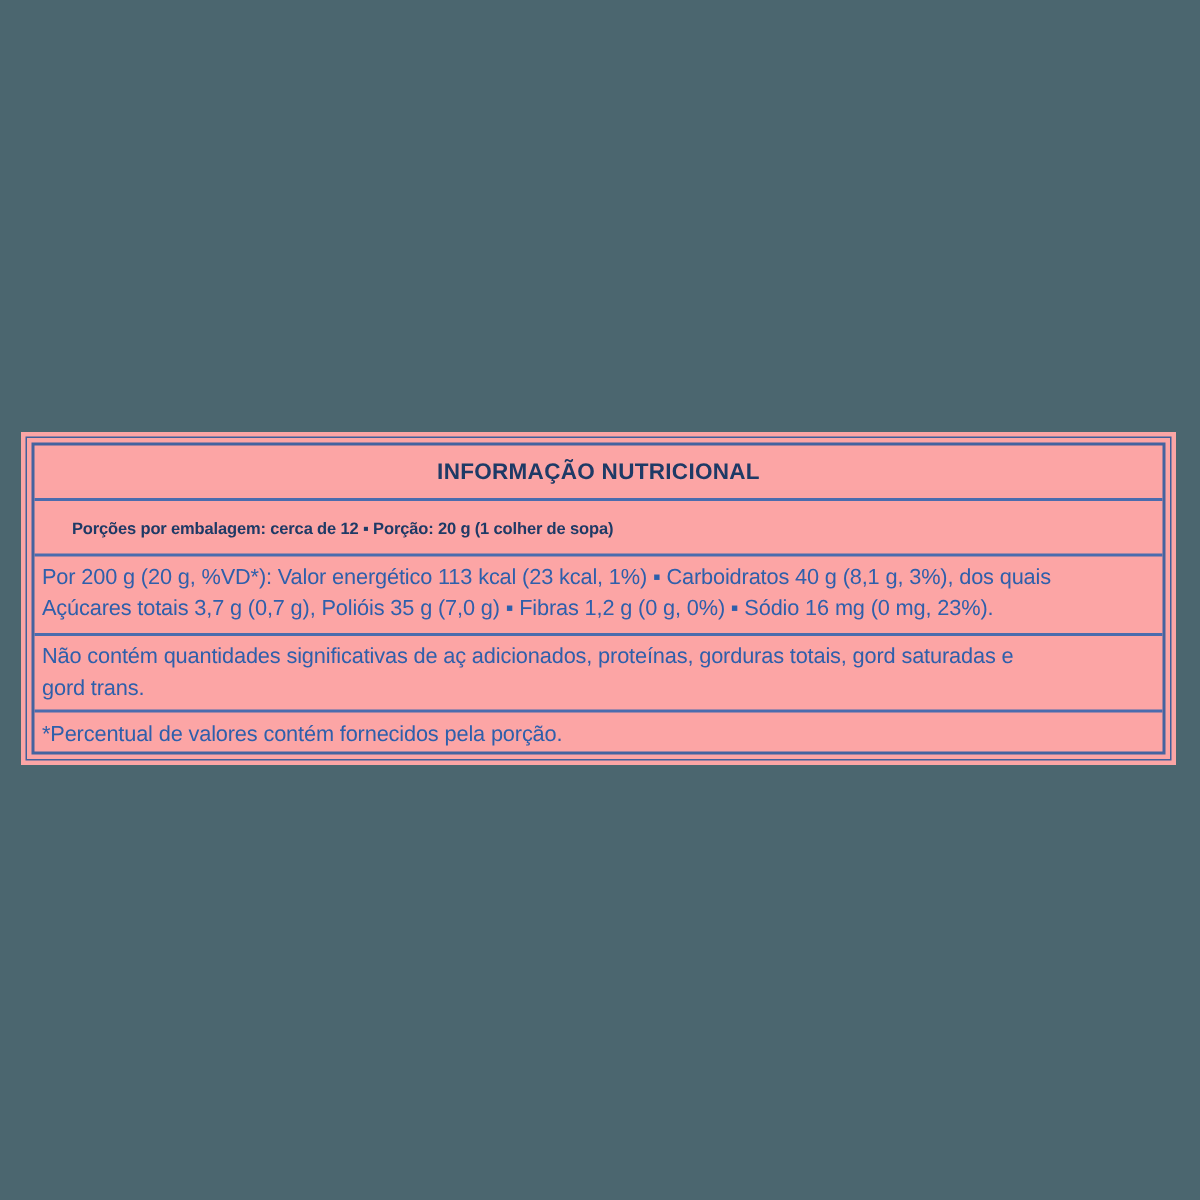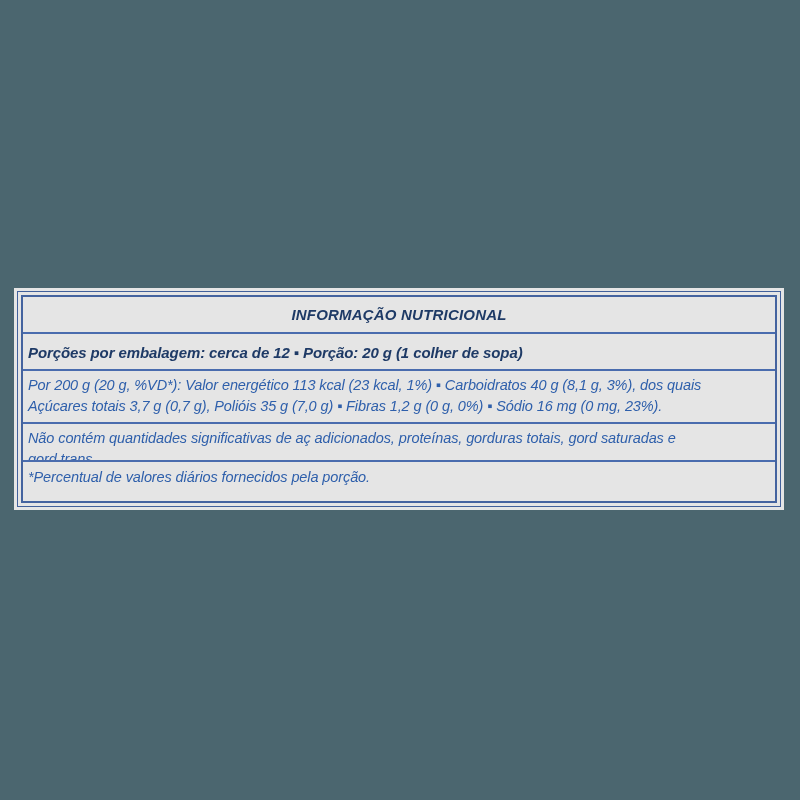--- a/index.html
+++ b/index.html
@@ -14,22 +14,21 @@
     height: 800px;
     background: #4b666f;
     overflow: hidden;
   }
   .panel {
     position: absolute;
     left: 14px;
     top: 288px;
     width: 770px;
     height: 222px;
-    background: #e5e5e5;
-    font-style: italic;
+    background: #fca5a5;
   }
   
   .thin-frame {
     position: absolute;
     left: 3px;
     top: 3px;
     right: 3px;
     bottom: 3px;
     border: 1.5px solid #41609b;
     pointer-events: none;
@@ -58,42 +57,43 @@
   }
   .row.header {
     height: 37px;
     display: flex;
     align-items: center;
     justify-content: center;
     padding: 0;
   }
   .row.r2 { height: 37px; display: flex; align-items: center; }
   .row.r3 { height: 53px; padding-top: 4px; }
-  .row.r4 { height: 38px; padding-top: 4px; }
+  .row.r4 { height: 51px; padding-top: 4px; }
   .row.last { padding-top: 5px; }
   .title-text {
     font-size: 15px;
     font-weight: bold;
     color: #1e3a66;
     letter-spacing: 0.2px;
     white-space: nowrap;
   }
   .line {
     font-size: 14.5px;
     line-height: 21px;
     color: #2e5fab;
     letter-spacing: -0.1px;
     white-space: nowrap;
   }
   .bold-line {
-    font-size: 15px;
+    font-size: 11px;
     font-weight: bold;
     color: #1e3a66;
     letter-spacing: -0.1px;
     white-space: nowrap;
+    margin-left: 20px;
   }
 </style>
 </head>
 <body>
 
 <div class="page">
   <div class="panel">
     <div class="thin-frame"></div>
     <div class="ntable">
 
@@ -109,18 +109,18 @@
         <div class="line">Por 200 g (20 g, %VD*): Valor energético 113 kcal (23 kcal, 1%) ▪ Carboidratos 40 g (8,1 g, 3%), dos quais</div>
         <div class="line">Açúcares totais 3,7 g (0,7 g), Polióis 35 g (7,0 g) ▪ Fibras 1,2 g (0 g, 0%) ▪ Sódio 16 mg (0 mg, 23%).</div>
       </div>
 
       <div class="row r4">
         <div class="line">Não contém quantidades significativas de aç adicionados, proteínas, gorduras totais, gord saturadas e</div>
         <div class="line">gord trans.</div>
       </div>
 
       <div class="row last">
-        <div class="line">*Percentual de valores diários fornecidos pela porção.</div>
+        <div class="line">*Percentual de valores contém fornecidos pela porção.</div>
       </div>
 
     </div>
   </div>
 </div>
 
 </body></html>

